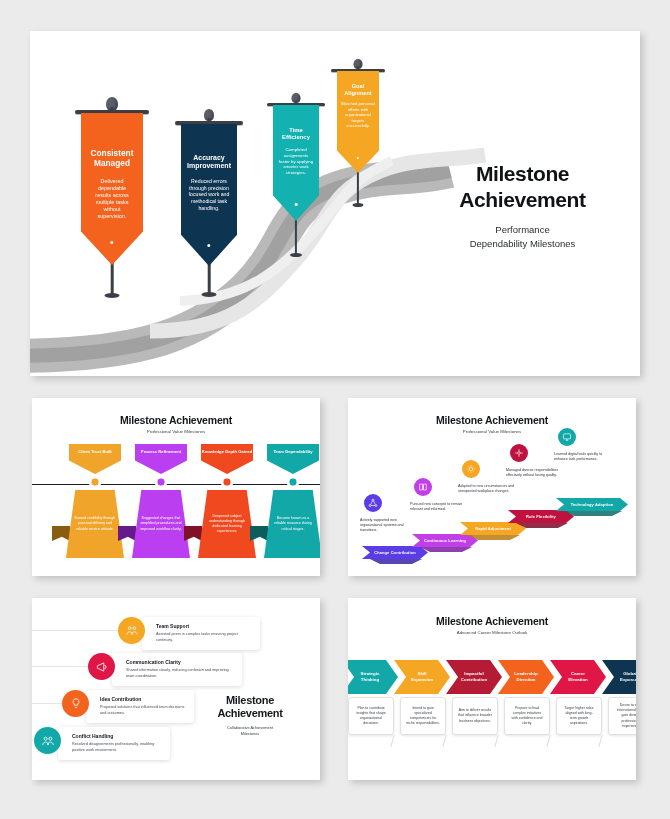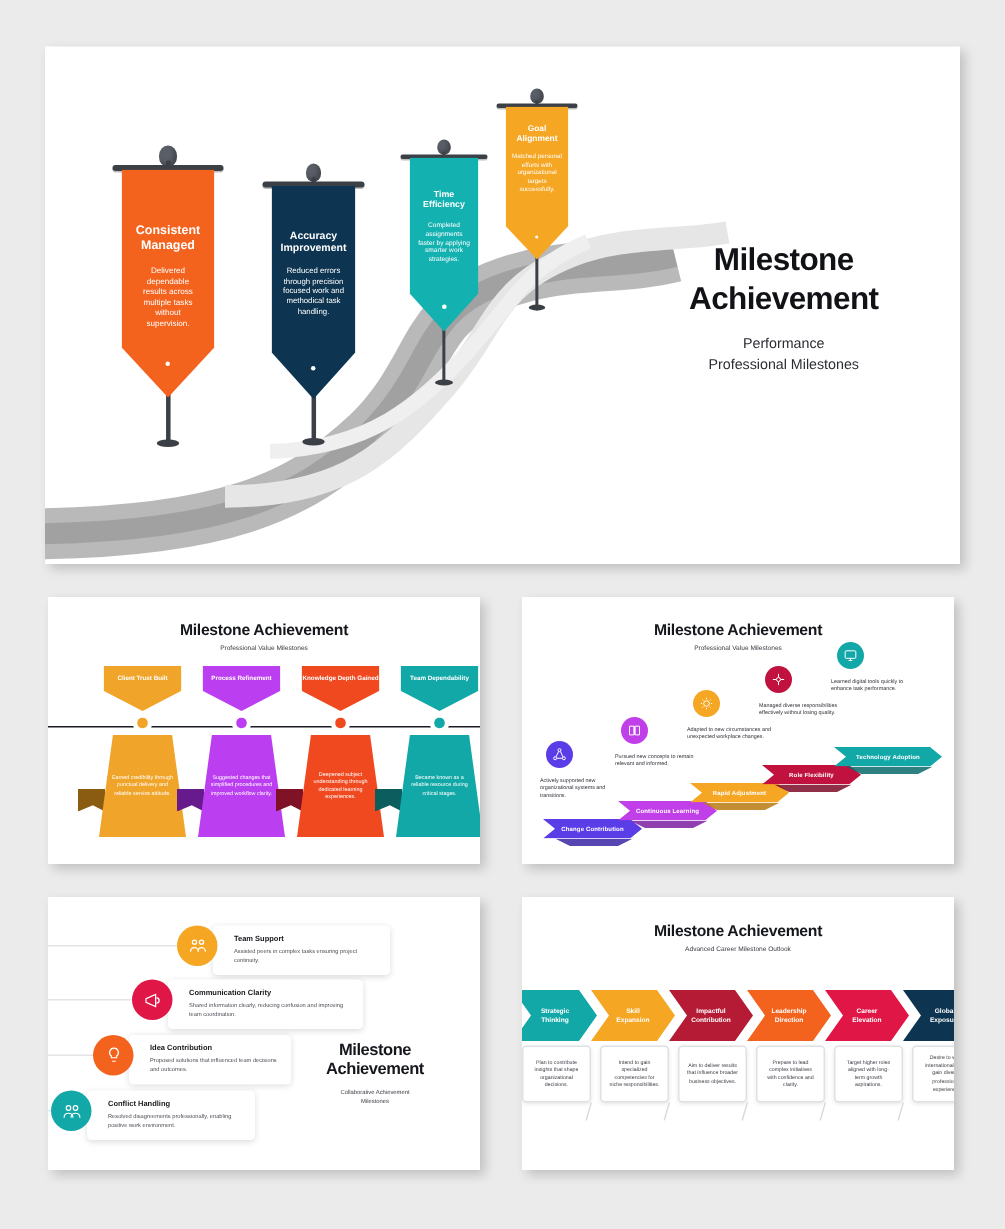--- a/index.html
+++ b/index.html
@@ -246,21 +246,21 @@
       </div>
     </div>
 
     <div class="hero-right">
       <div class="hero-title">
         <span>Milestone</span><br>
         <span>Achievement</span>
       </div>
       <div class="hero-sub">
         <span>Performance</span><br>
-        <span>Professional Milestones</span>
+        <span>Dependability Milestones</span>
       </div>
     </div>
   </div>
 
   <div class="slide" id="slide-funnel">
     <div class="mini-title" style="margin-top:16px;">Milestone Achievement</div>
     <div class="mini-sub">Professional Value Milestones</div>
 
     <div class="funnel-line"></div>
 

